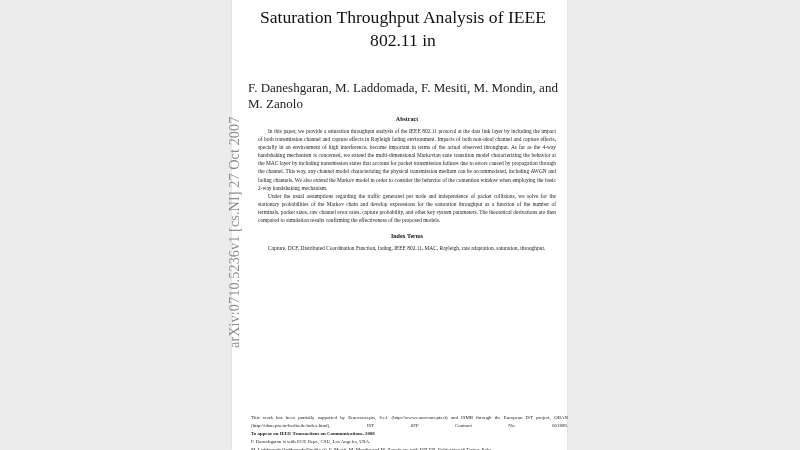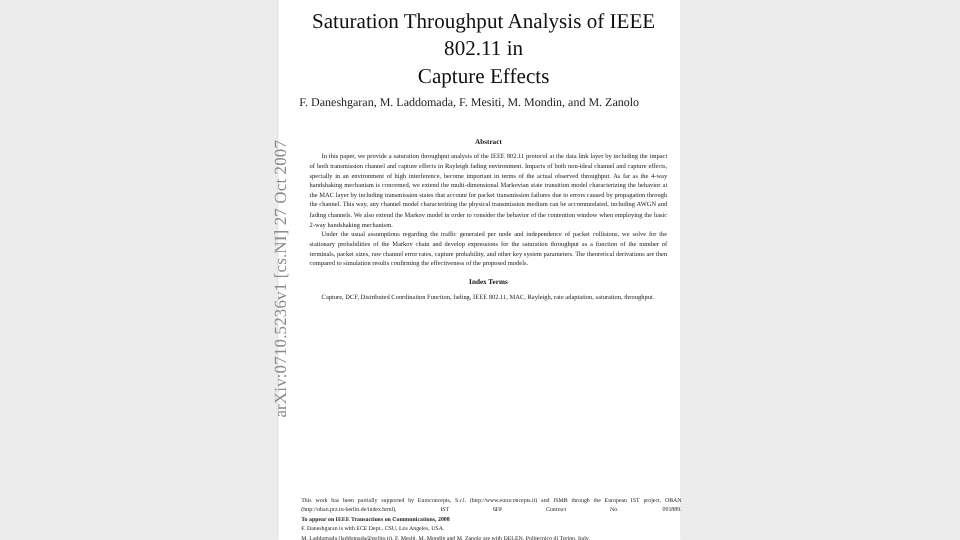--- a/index.html
+++ b/index.html
@@ -20,22 +20,22 @@
       transform-origin: 0 0; transform: rotate(-90deg);
       white-space: nowrap;
       font-size: 14.2px; color: #8c8c8c; letter-spacing: 0.1px;
     }
     .title {
       position: absolute; left: 240px; top: 6px; width: 326px;
       text-align: center; font-size: 17.6px; line-height: 23px;
       color: #111;
     }
     .authors {
-      position: absolute; left: 228px; top: 80px; width: 326px;
-      text-align: center; font-size: 10px; color: #222;
+      position: absolute; left: 248px; top: 80px; width: 326px;
+      text-align: left; font-size: 13px; color: #222;
     }
     .abstract-heading {
       position: absolute; left: 258px; top: 116px; width: 298px;
       text-align: center; font-size: 6px; font-weight: bold;
     }
     .abstract-body {
       position: absolute; left: 258px; top: 127px; width: 298px;
       font-size: 5.4px; line-height: 8.1px; text-align: justify;
       color: #222;
     }
@@ -59,21 +59,20 @@
   </style>
 </head>
 <body>
 
 <div class="page"></div>
 
 <div class="arxiv-stamp">arXiv:0710.5236v1  [cs.NI]  27 Oct 2007</div>
 
 <div class="title">
   <div>Saturation Throughput Analysis of IEEE 802.11 in</div>
-  <div>Capture Effects</div>
 </div>
 
 <div class="authors">F. Daneshgaran, M. Laddomada, F. Mesiti, M. Mondin, and M. Zanolo</div>
 
 <div class="abstract-heading">Abstract</div>
 <div class="abstract-body">
   <p>In this paper, we provide a saturation throughput analysis of the IEEE 802.11 protocol at the data link layer by including the impact of both transmission channel and capture effects in Rayleigh fading environment. Impacts of both non-ideal channel and capture effects, specially in an environment of high interference, become important in terms of the actual observed throughput. As far as the 4-way handshaking mechanism is concerned, we extend the multi-dimensional Markovian state transition model characterizing the behavior at the MAC layer by including transmission states that account for packet transmission failures due to errors caused by propagation through the channel. This way, any channel model characterizing the physical transmission medium can be accommodated, including AWGN and fading channels. We also extend the Markov model in order to consider the behavior of the contention window when employing the basic 2-way handshaking mechanism.</p>
   <p>Under the usual assumptions regarding the traffic generated per node and independence of packet collisions, we solve for the stationary probabilities of the Markov chain and develop expressions for the saturation throughput as a function of the number of terminals, packet sizes, raw channel error rates, capture probability, and other key system parameters. The theoretical derivations are then compared to simulation results confirming the effectiveness of the proposed models.</p>
 </div>
 

